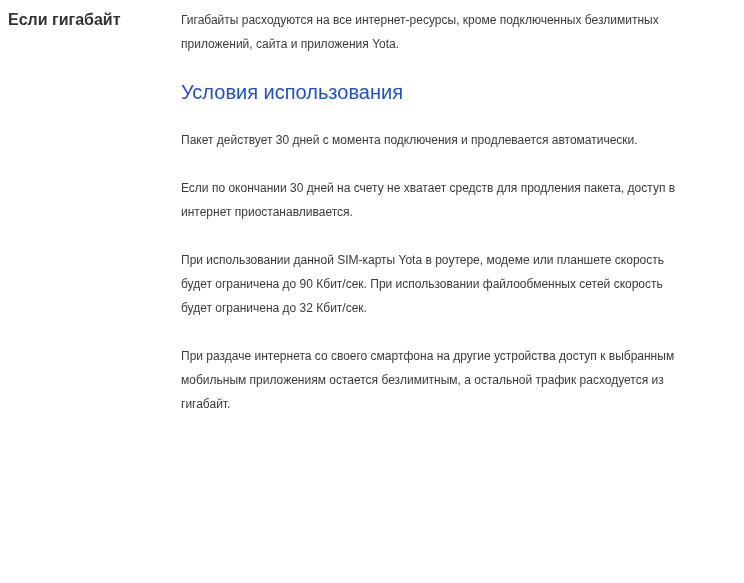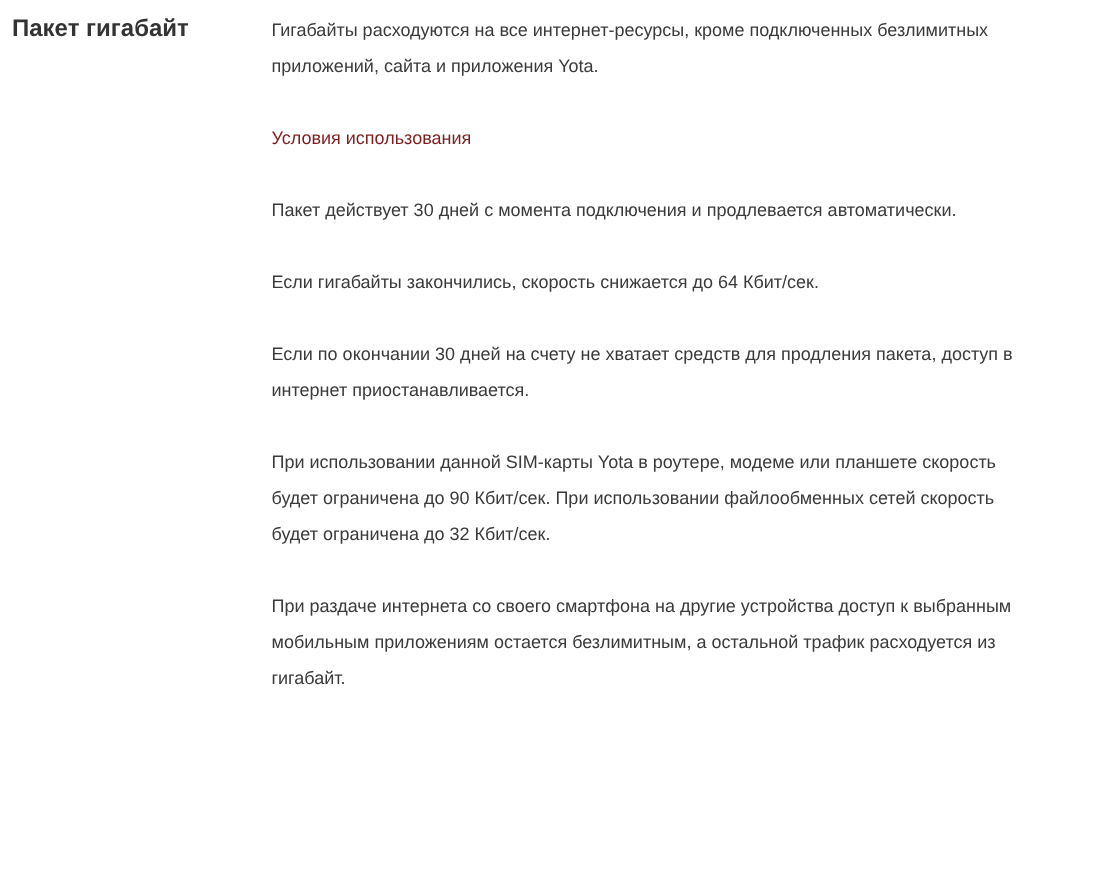--- a/index.html
+++ b/index.html
@@ -28,36 +28,35 @@
     width: 505px;
     flex: 0 0 505px;
   }
   .right-col p {
     font-size: 12px;
     line-height: 24px;
     color: #3a3a3a;
     margin: 0 0 24px 0;
   }
   .subheading {
-    font-size: 12px;
+    font-size: 20px;
     line-height: 24px;
     font-weight: normal;
-    color: #7f1d1d;
+    color: #1d4ed8;
     margin: 0 0 24px 0;
   }
 </style>
 </head>
 <body>
 
 <div class="layout">
   <div class="left-col">
-    <h2 class="section-title">Пакет гигабайт</h2>
+    <h2 class="section-title">Если гигабайт</h2>
   </div>
   <div class="right-col">
     <p>Гигабайты расходуются на все интернет-ресурсы, кроме подключенных безлимитных приложений, сайта и приложения Yota.</p>
     <h3 class="subheading">Условия использования</h3>
     <p>Пакет действует 30 дней с момента подключения и продлевается автоматически.</p>
-    <p>Если гигабайты закончились, скорость снижается до 64 Кбит/сек.</p>
     <p>Если по окончании 30 дней на счету не хватает средств для продления пакета, доступ в интернет приостанавливается.</p>
     <p>При использовании данной SIM-карты Yota в роутере, модеме или планшете скорость будет ограничена до 90 Кбит/сек. При использовании файлообменных сетей скорость будет ограничена до 32 Кбит/сек.</p>
     <p>При раздаче интернета со своего смартфона на другие устройства доступ к выбранным мобильным приложениям остается безлимитным, а остальной трафик расходуется из гигабайт.</p>
   </div>
 </div>
 
 </body></html>

